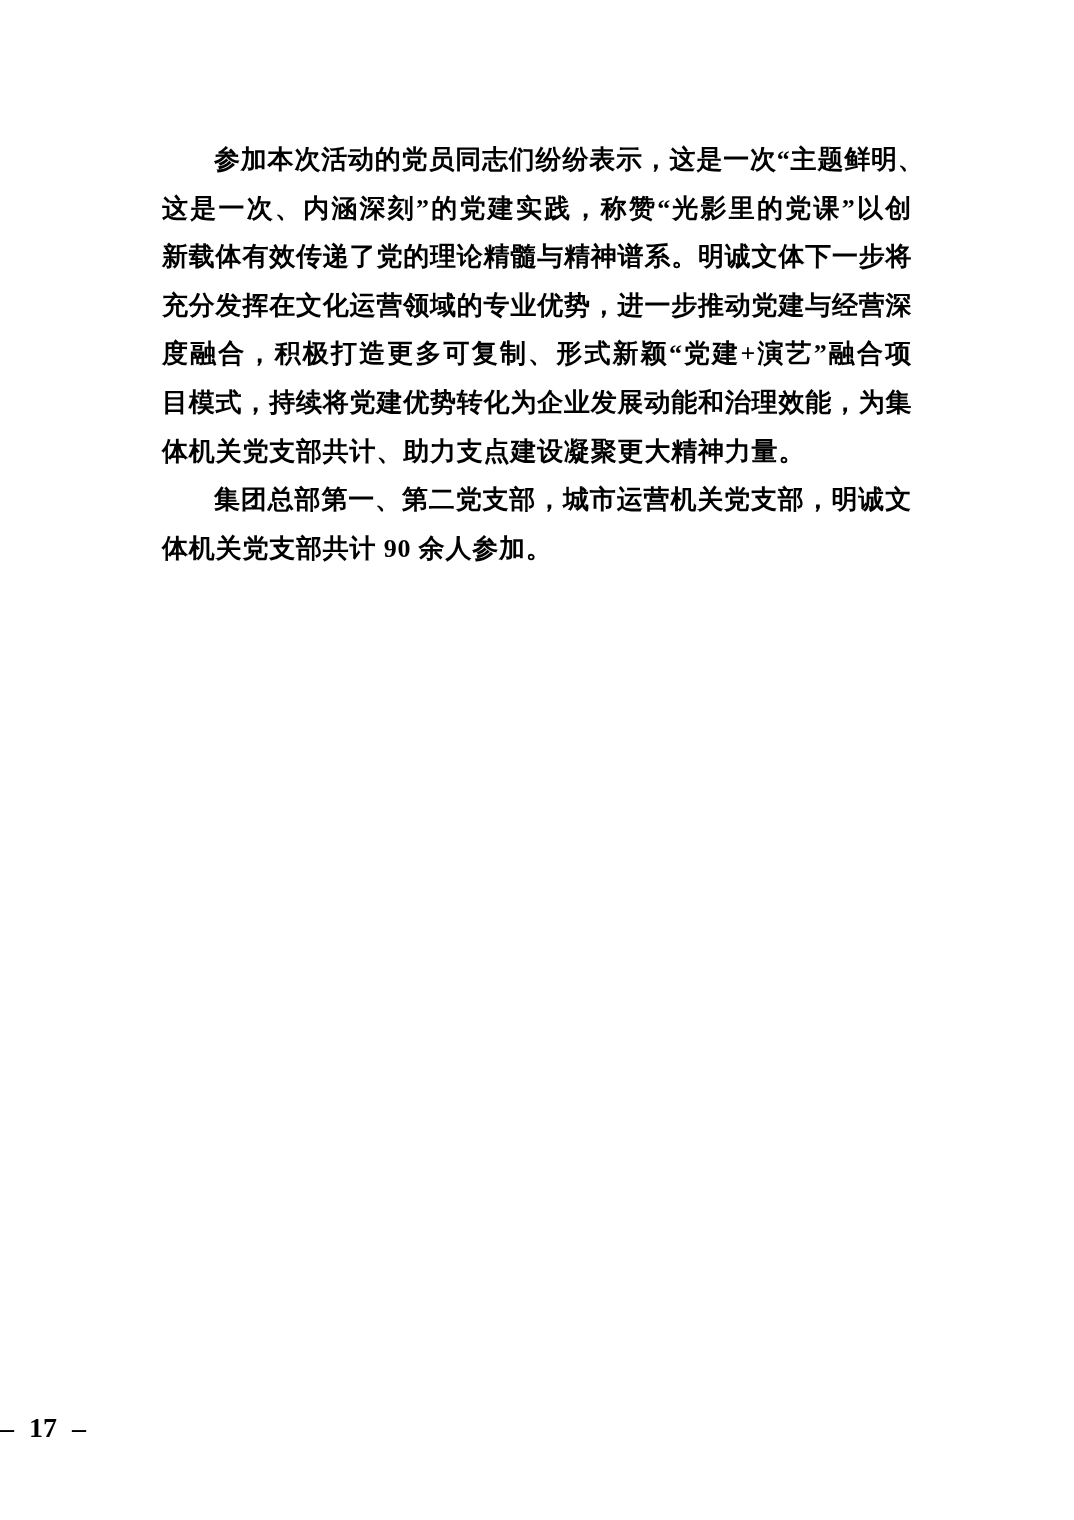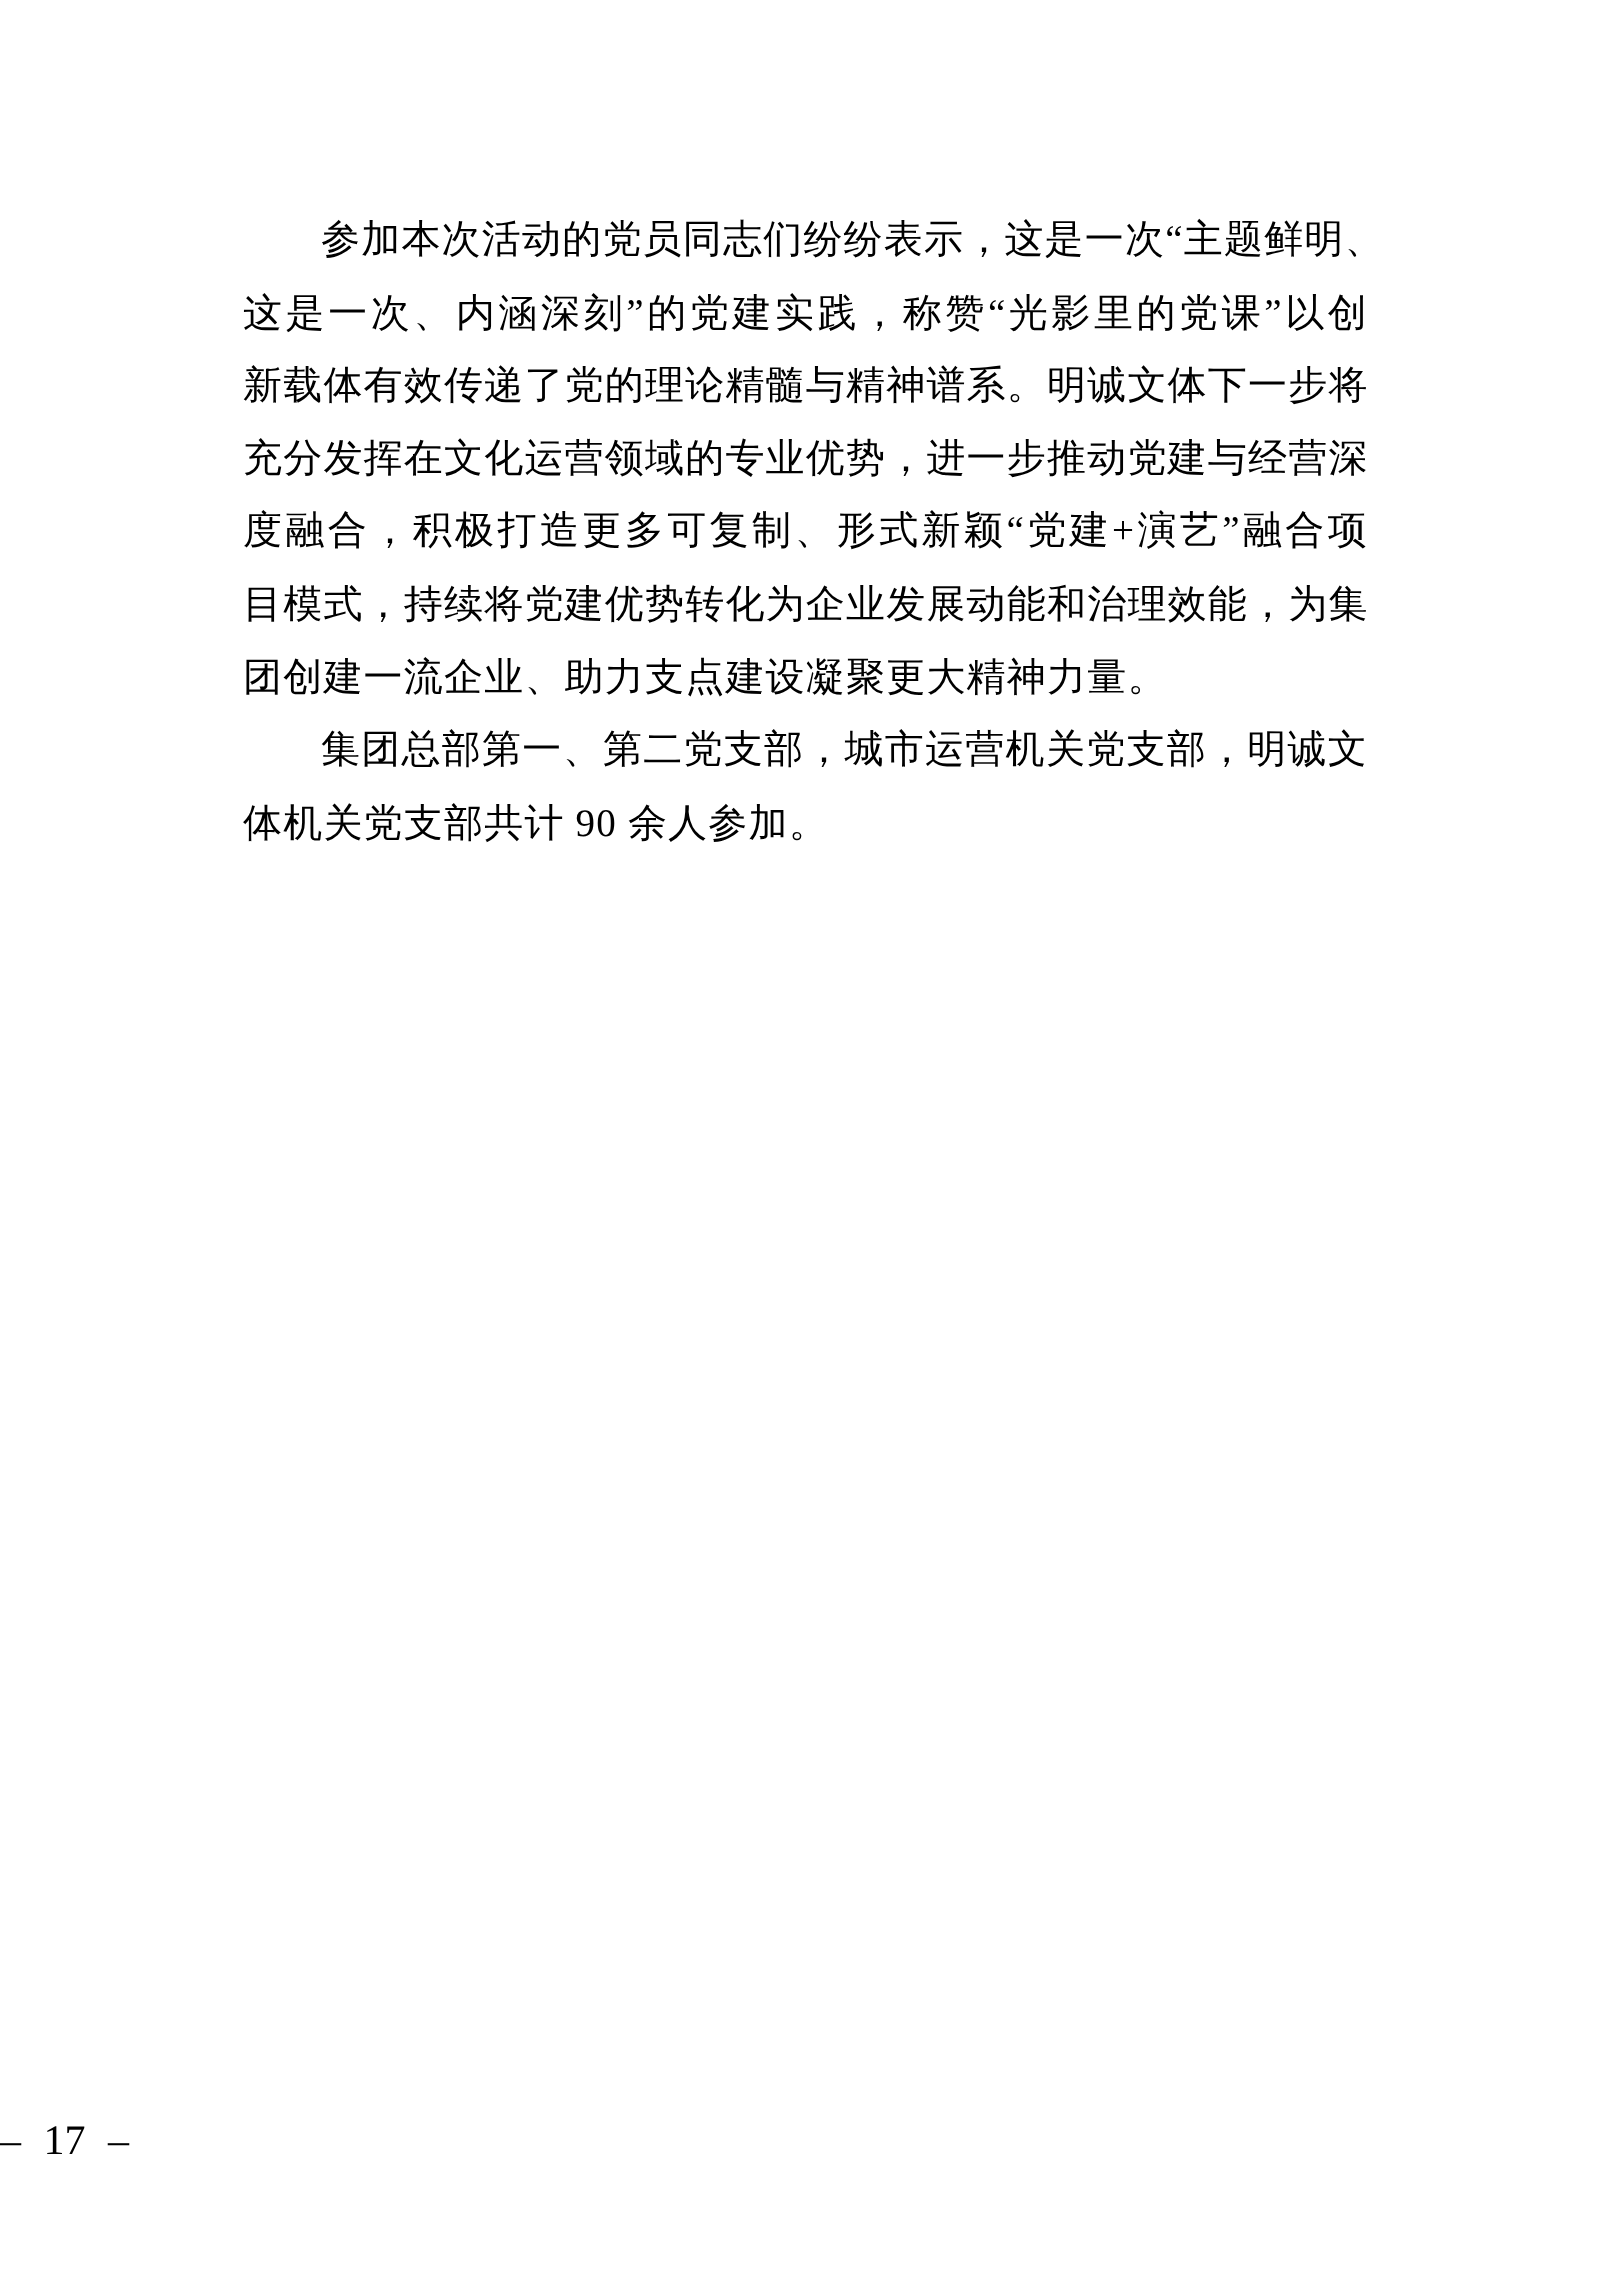--- a/index.html
+++ b/index.html
@@ -10,20 +10,21 @@
     position: relative;
     overflow: hidden;
     font-family: "Liberation Serif", "DejaVu Serif", serif;
   }
   .page {
     position: absolute;
     left: 0; top: 0;
     width: 944px;
     height: 1520px;
     background: #ffffff;
+    font-weight: bold;
   }
   .text-block {
     position: absolute;
     left: 162px;
     top: 136px;
     width: 750px;
     color: #000000;
   }
   .line {
     font-size: 26px;
@@ -55,18 +56,18 @@
 <body>
 
 <div class="page">
   <div class="text-block">
     <div class="line indent">参加本次活动的党员同志们纷纷表示，这是一次“主题鲜明、</div>
     <div class="line">这是一次、内涵深刻”的党建实践，称赞“光影里的党课”以创</div>
     <div class="line">新载体有效传递了党的理论精髓与精神谱系。明诚文体下一步将</div>
     <div class="line">充分发挥在文化运营领域的专业优势，进一步推动党建与经营深</div>
     <div class="line">度融合，积极打造更多可复制、形式新颖“党建+演艺”融合项</div>
     <div class="line">目模式，持续将党建优势转化为企业发展动能和治理效能，为集</div>
-    <div class="line para-end">团创建一流企业、助力支点建设凝聚更大精神力量。</div>
+    <div class="line para-end">体机关党支部共计、助力支点建设凝聚更大精神力量。</div>
     <div class="line indent">集团总部第一、第二党支部，城市运营机关党支部，明诚文</div>
     <div class="line para-end">体机关党支部共计 90 余人参加。</div>
   </div>
   <div class="page-number">– 17 –</div>
 </div>
 
 </body></html>

